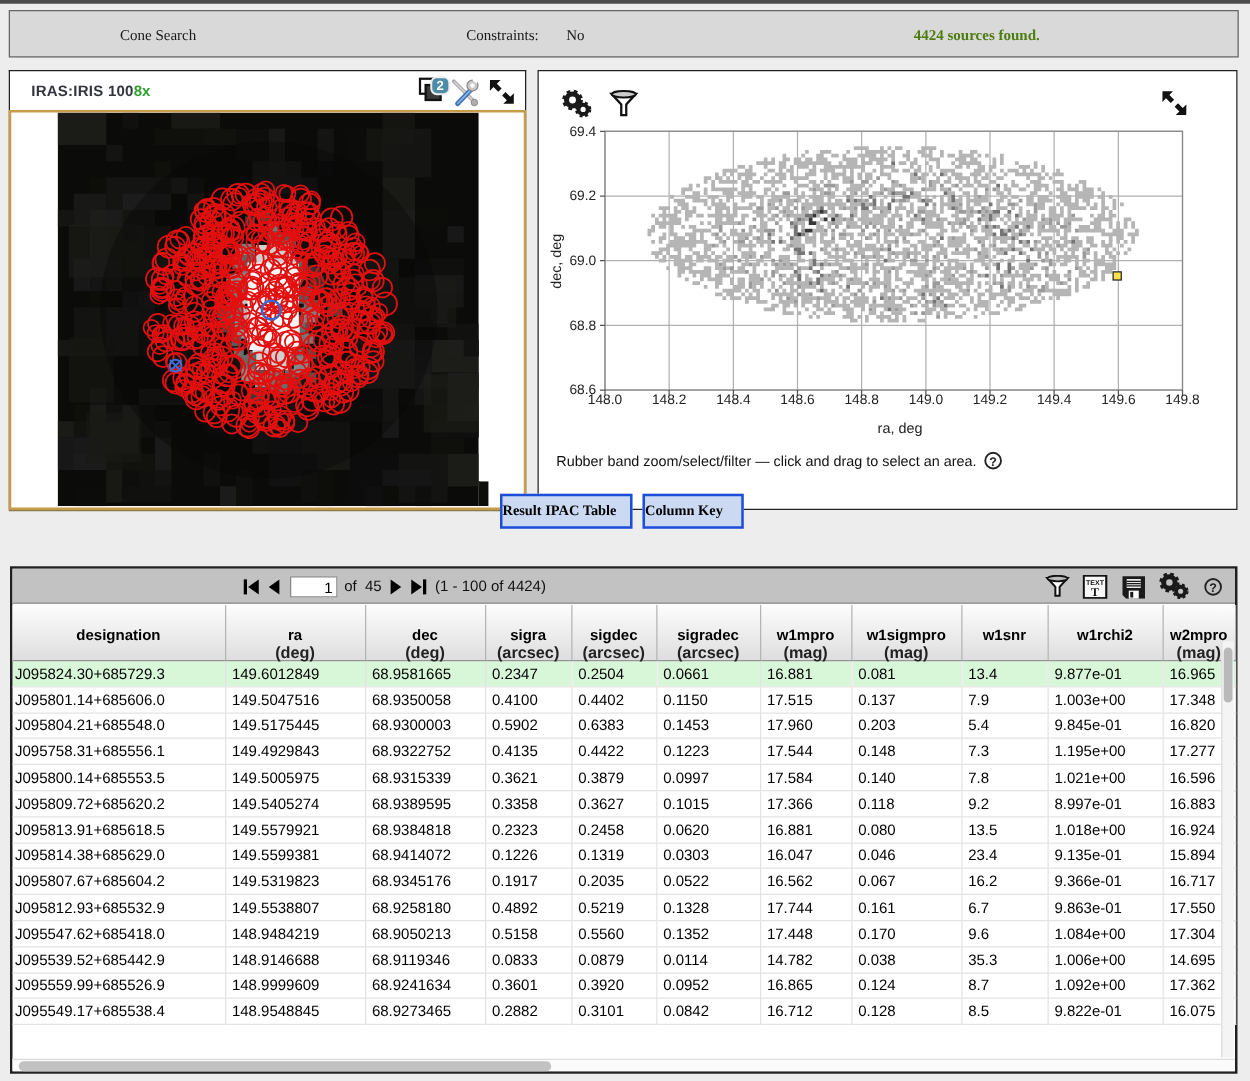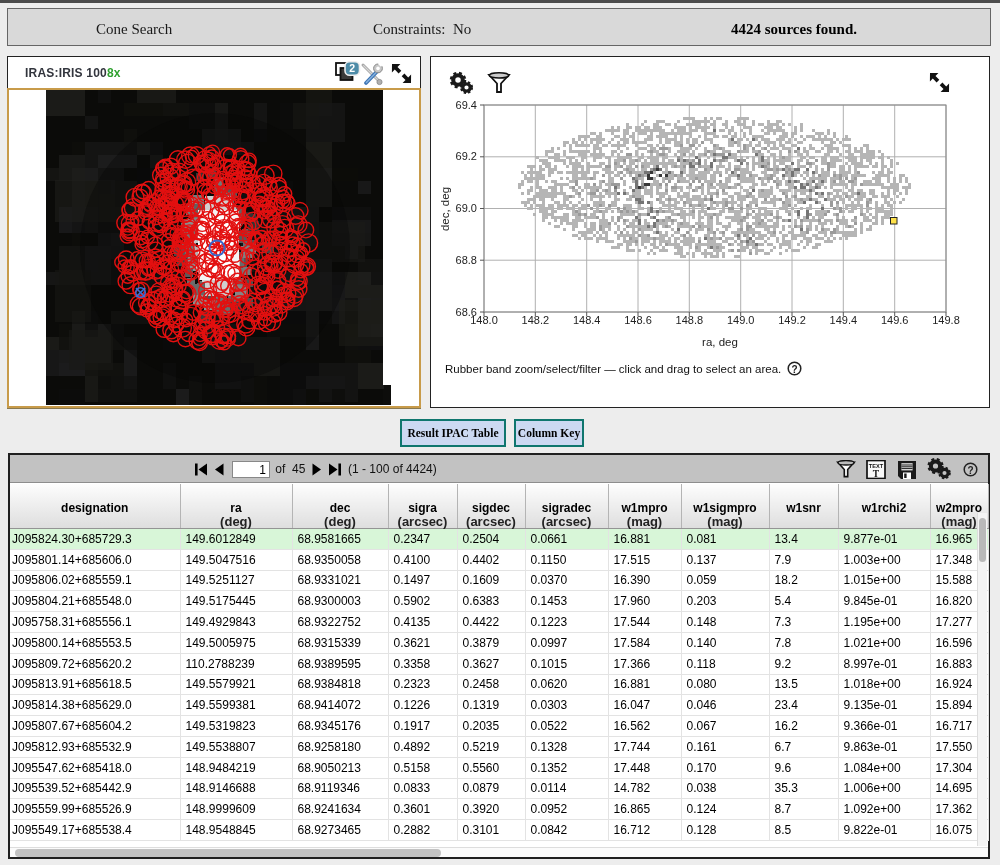--- a/index.html
+++ b/index.html
@@ -1,30 +1,30 @@
 <!DOCTYPE html>
 <html><head><meta charset="utf-8"><style>
 *{margin:0;padding:0;box-sizing:border-box}
 html,body{width:1000px;height:865px;background:#ededed;font-family:"Liberation Sans",sans-serif;position:relative;overflow:hidden}
 .abs{position:absolute}
 .topline{left:0;top:0;width:1000px;height:3px;background:#4c4c4c}
-.topbar{left:7px;top:8px;width:984px;height:38px;background:#d9d9d9;border:1px solid #666;font-family:"Liberation Serif",serif;font-size:15px;color:#1a1a1a}
+.topbar{left:7px;top:8px;width:984px;height:38px;background:#d9d9d9;border:1px solid #666;font-family:"Liberation Serif",serif;font-size:12px;color:#1a1a1a}
 .topbar span{position:absolute;top:12px;white-space:pre}
-.found{color:#000000;font-weight:bold}
+.found{color:#4d7c0f;font-weight:bold}
 .lpanel{left:7px;top:56px;width:414px;height:352px;background:#fff;border:1px solid #222;border-bottom:none}
 .lhead{position:absolute;left:0;top:0;width:100%;height:34px}
 .ltitle{position:absolute;left:17px;top:9px;font-size:12px;font-weight:bold;color:#32353d;letter-spacing:0.2px}
 .lzoom{position:absolute;left:99px;top:9px;font-size:12px;font-weight:bold;color:#2fa12f}
 .imgbox{position:absolute;left:-1px;top:31px;width:414px;height:320px;border:2px solid #c89b4a;background:#fff;box-shadow:0 1px 0 #8a7a50}
 .rpanel{left:430px;top:56px;width:560px;height:352px;background:#fff;border:1px solid #222}
 .rubber{position:absolute;left:14px;top:304px;font-size:11.5px;color:#111}
 .rubber svg{vertical-align:-3px;margin-left:6px}
-.btn{top:419px;height:28px;background:#ccd9f2;border:2px solid #0f766e;white-space:nowrap;font-family:"Liberation Serif",serif;font-size:11.5px;font-weight:bold;color:#000;text-align:center;line-height:24px}
+.btn{top:395px;height:28px;background:#ccd9f2;border:2px solid #1d4ed8;white-space:nowrap;font-family:"Liberation Serif",serif;font-size:11.5px;font-weight:bold;color:#000;text-align:left;line-height:24px}
 .btn1{left:400px;width:106px}
-.btn2{left:514px;width:70px}
+.btn2{left:514px;width:81px}
 .tbl{left:8px;top:453px;width:982px;height:406px;border:2px solid #202020;background:#fff}
 .tbar{position:absolute;left:0;top:0;width:978px;height:28px;background:#c2c2c2;border-bottom:1px solid #8d8d8d}
 .pgr{position:absolute;left:181px;top:0;height:28px;display:flex;align-items:center;font-size:12px;color:#111}
 .pgin{width:38px;height:17px;background:#fff;border:1px solid #888;font-size:12px;text-align:right;padding:1px 3px 0 0;margin:0 2px 0 5px}
 .ticons{position:absolute;right:10px;top:0;height:28px;display:flex;align-items:center;gap:10px}
 table{margin-top:29px;border-collapse:collapse;table-layout:fixed;width:978px;font-size:12px;color:#000}
 th{height:29px;background:linear-gradient(#fdfdfd,#dedede);border-right:1px solid #b4b4b4;border-bottom:1px solid #949494;font-size:12px;line-height:13px;vertical-align:top;padding-top:18px}
 th b{display:block;font-size:12px}
 th span{display:block;font-weight:bold;font-size:13px;color:#222}
 td{height:20.8px;border-right:1px solid #e3e3e3;border-bottom:1px solid #e3e3e3;padding:0 0 0 5px;white-space:nowrap;overflow:hidden}
@@ -1096,33 +1096,20 @@
           <td>0.4100</td>
           <td>0.4402</td>
           <td>0.1150</td>
           <td>17.515</td>
           <td>0.137</td>
           <td>7.9</td>
           <td>1.003e+00</td>
           <td>17.348</td>
         </tr>
         <tr>
-          <td>J095806.02+685559.1</td>
-          <td>149.5251127</td>
-          <td>68.9331021</td>
-          <td>0.1497</td>
-          <td>0.1609</td>
-          <td>0.0370</td>
-          <td>16.390</td>
-          <td>0.059</td>
-          <td>18.2</td>
-          <td>1.015e+00</td>
-          <td>15.588</td>
-        </tr>
-        <tr>
           <td>J095804.21+685548.0</td>
           <td>149.5175445</td>
           <td>68.9300003</td>
           <td>0.5902</td>
           <td>0.6383</td>
           <td>0.1453</td>
           <td>17.960</td>
           <td>0.203</td>
           <td>5.4</td>
           <td>9.845e-01</td>
@@ -1149,21 +1136,21 @@
           <td>0.3879</td>
           <td>0.0997</td>
           <td>17.584</td>
           <td>0.140</td>
           <td>7.8</td>
           <td>1.021e+00</td>
           <td>16.596</td>
         </tr>
         <tr>
           <td>J095809.72+685620.2</td>
-          <td>110.2788239</td>
+          <td>149.5405274</td>
           <td>68.9389595</td>
           <td>0.3358</td>
           <td>0.3627</td>
           <td>0.1015</td>
           <td>17.366</td>
           <td>0.118</td>
           <td>9.2</td>
           <td>8.997e-01</td>
           <td>16.883</td>
         </tr>

